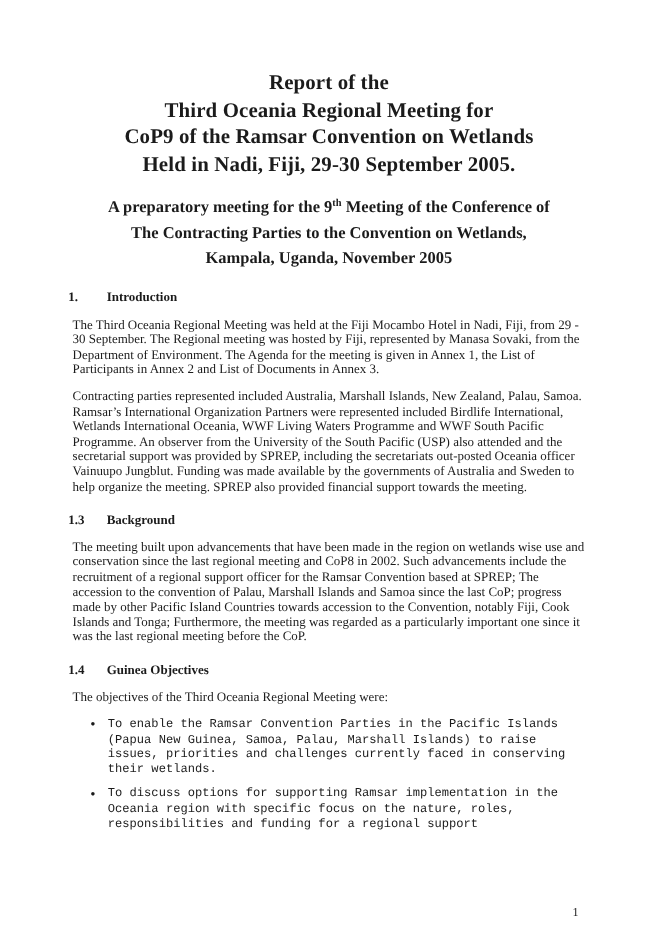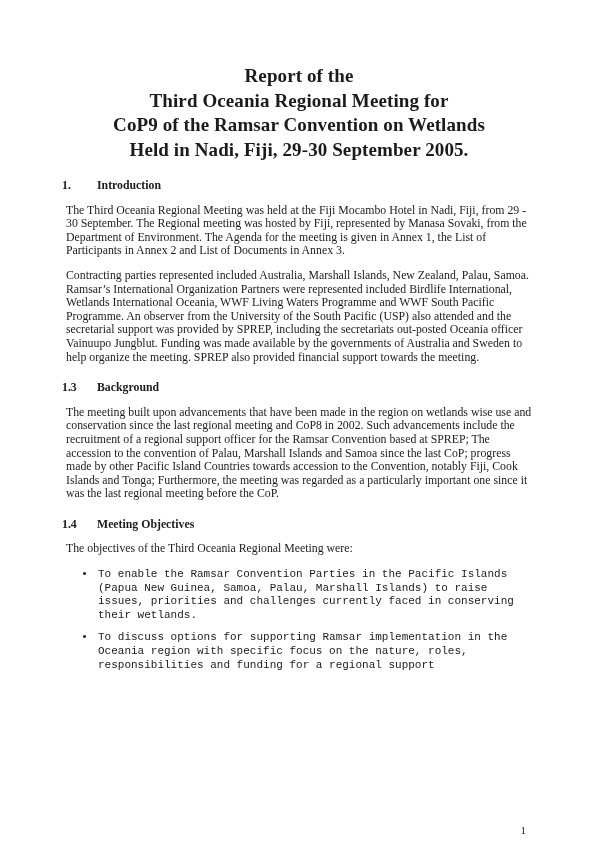--- a/index.html
+++ b/index.html
@@ -86,20 +86,25 @@
 
 <div class="page">
 
   <h1 class="title">
     <div>Report of the</div>
     <div>Third Oceania Regional Meeting for</div>
     <div>CoP9 of the Ramsar Convention on Wetlands</div>
     <div>Held in Nadi, Fiji, 29-30 September 2005.</div>
   </h1>
 
+  <h2 class="subtitle">
+    <div><span>A preparatory meeting for the 9</span><sup>th</sup><span> Meeting of the Conference of</span></div>
+    <div>The Contracting Parties to the Convention on Wetlands,</div>
+    <div>Kampala, Uganda, November 2005</div>
+  </h2>
 
   <div class="section">
     <div class="section-heading">
       <span class="h-num">1.</span><span class="h-label">Introduction</span>
     </div>
     <p class="body-para">The Third Oceania Regional Meeting was held at the Fiji Mocambo Hotel in Nadi, Fiji, from 29 - 30 September. The Regional meeting was hosted by Fiji, represented by Manasa Sovaki, from the Department of Environment. The Agenda for the meeting is given in Annex 1, the List of Participants in Annex 2 and List of Documents in Annex 3.</p>
   </div>
 
   <div class="section">
     <p class="body-para">Contracting parties represented included Australia, Marshall Islands, New Zealand, Palau, Samoa. Ramsar’s International Organization Partners were represented included Birdlife International, Wetlands International Oceania, WWF Living Waters Programme and WWF South Pacific Programme. An observer from the University of the South Pacific (USP) also attended and the secretarial support was provided by SPREP, including the secretariats out-posted Oceania officer Vainuupo Jungblut. Funding was made available by the governments of Australia and Sweden to help organize the meeting. SPREP also provided financial support towards the meeting.</p>
@@ -107,21 +112,21 @@
 
   <div class="section">
     <div class="section-heading">
       <span class="h-num">1.3</span><span class="h-label">Background</span>
     </div>
     <p class="body-para">The meeting built upon advancements that have been made in the region on wetlands wise use and conservation since the last regional meeting and CoP8 in 2002. Such advancements include the recruitment of a regional support officer for the Ramsar Convention based at SPREP; The accession to the convention of Palau, Marshall Islands and Samoa since the last CoP; progress made by other Pacific Island Countries towards accession to the Convention, notably Fiji, Cook Islands and Tonga; Furthermore, the meeting was regarded as a particularly important one since it was the last regional meeting before the CoP.</p>
   </div>
 
   <div class="section">
     <div class="section-heading">
-      <span class="h-num">1.4</span><span class="h-label">Meeting Objectives</span>
+      <span class="h-num">1.4</span><span class="h-label">Guinea Objectives</span>
     </div>
     <p class="body-para">The objectives of the Third Oceania Regional Meeting were:</p>
     <ul class="bullets">
       <li>To enable the Ramsar Convention Parties in the Pacific Islands (Papua New Guinea, Samoa, Palau, Marshall Islands) to raise issues, priorities and challenges currently faced in conserving their wetlands.</li>
       <li>To discuss options for supporting Ramsar implementation in the Oceania region with specific focus on the nature, roles, responsibilities and funding for a regional support</li>
     </ul>
   </div>
 
   <div class="page-number">1</div>
 

